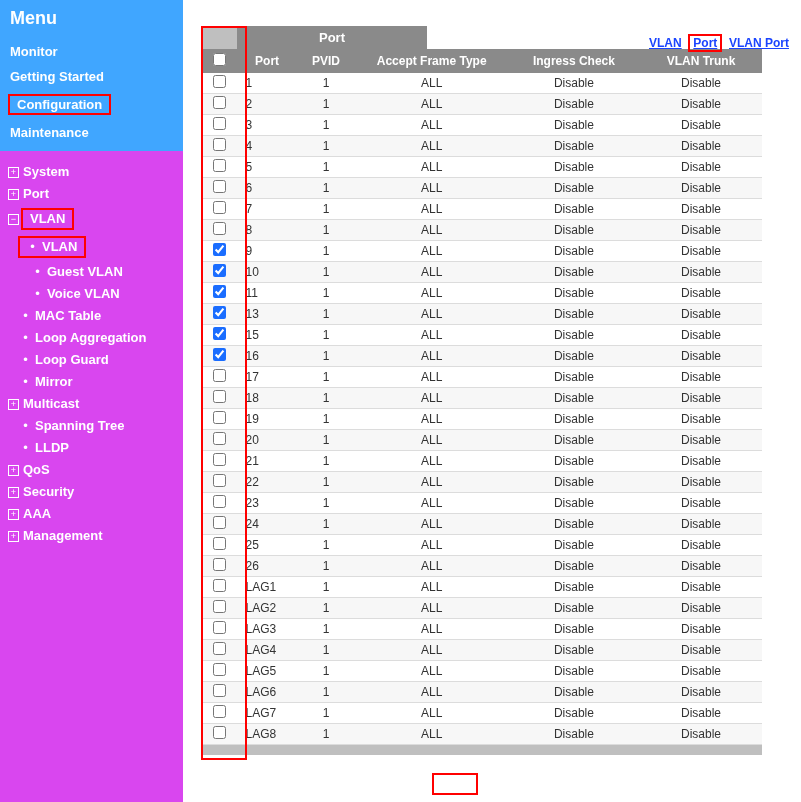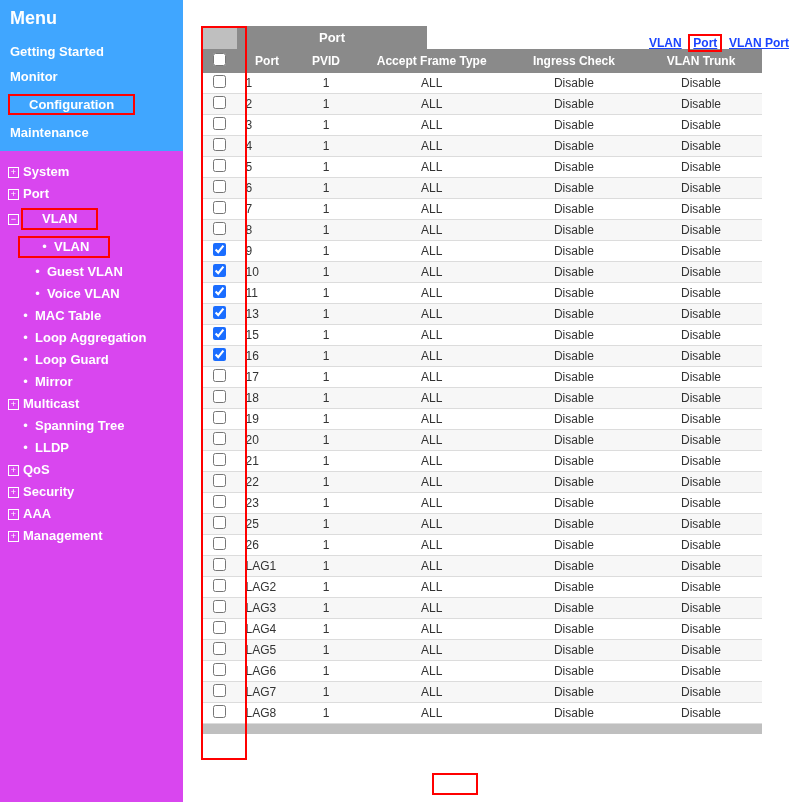--- a/index.html
+++ b/index.html
@@ -61,21 +61,21 @@
     display:inline-block;
     width:11px; text-align:center;
     margin-right:4px;
     flex-shrink:0;
   }
   .tree-row .lbl { font-weight: bold; white-space:nowrap;}
 
   .hl-red {
     border: 2px solid #ff0000;
     display: inline-block;
-    padding: 1px 19px;
+    padding: 1px 7px;
     margin-left:-2px;
   }
 
   
   .main {
     flex: 1;
     background: #fff;
     padding: 24px 8px 8px 18px;
     overflow: hidden;
     position: relative;
@@ -152,22 +152,22 @@
     height:10px;
     width:561px;
   }
 </style>
 </head>
 <body>
 
 <div class="sidebar">
   <div class="menu-top">
     <div class="menu-title">Menu</div>
+    <div class="top-item">Monitor</div>
     <div class="top-item">Getting Started</div>
-    <div class="top-item">Monitor</div>
     <div class="top-item">
       <span class="hl-red">Configuration</span>
     </div>
     <div class="top-item">Maintenance</div>
   </div>
 
   <div class="menu-tree">
     <div class="tree-row">
       <span class="expander">+</span>
       <span class="lbl">System</span>
@@ -437,20 +437,28 @@
           <tr>
             <td class="col-chk"><input type="checkbox" style=""></td>
             <td class="col-port">23</td>
             <td>1</td>
             <td>ALL</td>
             <td>Disable</td>
             <td>Disable</td>
           </tr>
           <tr>
             <td class="col-chk"><input type="checkbox" style=""></td>
+            <td class="col-port">24</td>
+            <td>1</td>
+            <td>ALL</td>
+            <td>Disable</td>
+            <td>Disable</td>
+          </tr>
+          <tr>
+            <td class="col-chk"><input type="checkbox" style=""></td>
             <td class="col-port">25</td>
             <td>1</td>
             <td>ALL</td>
             <td>Disable</td>
             <td>Disable</td>
           </tr>
           <tr>
             <td class="col-chk"><input type="checkbox" style=""></td>
             <td class="col-port">26</td>
             <td>1</td>

